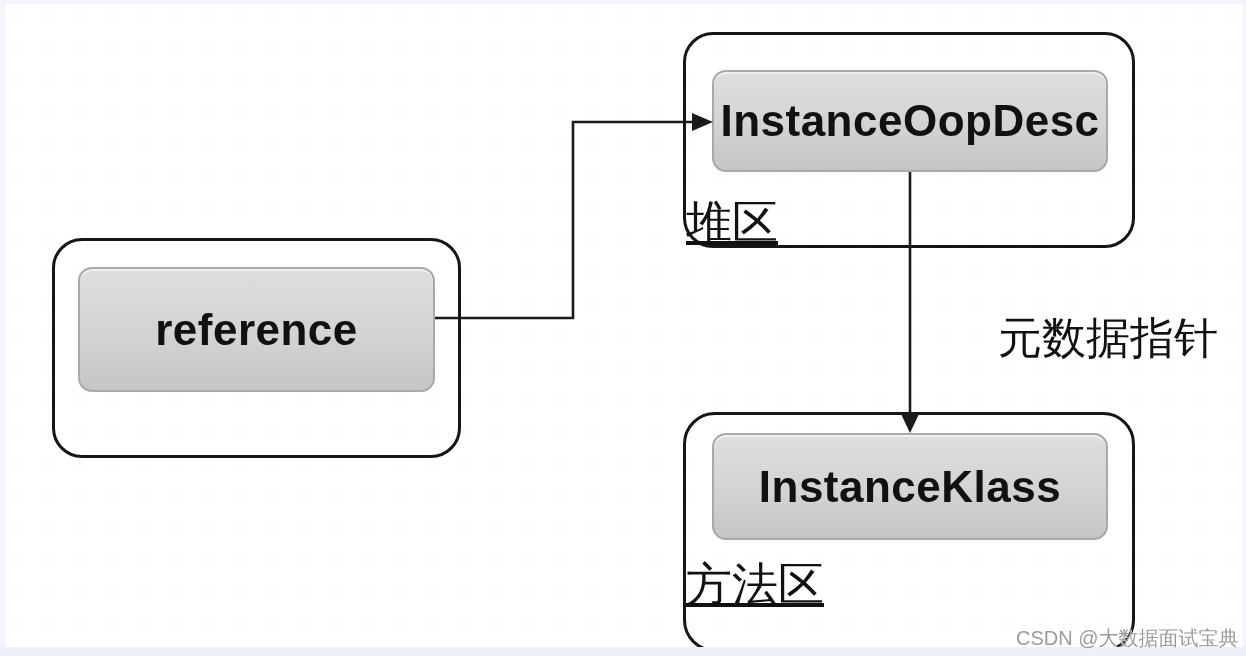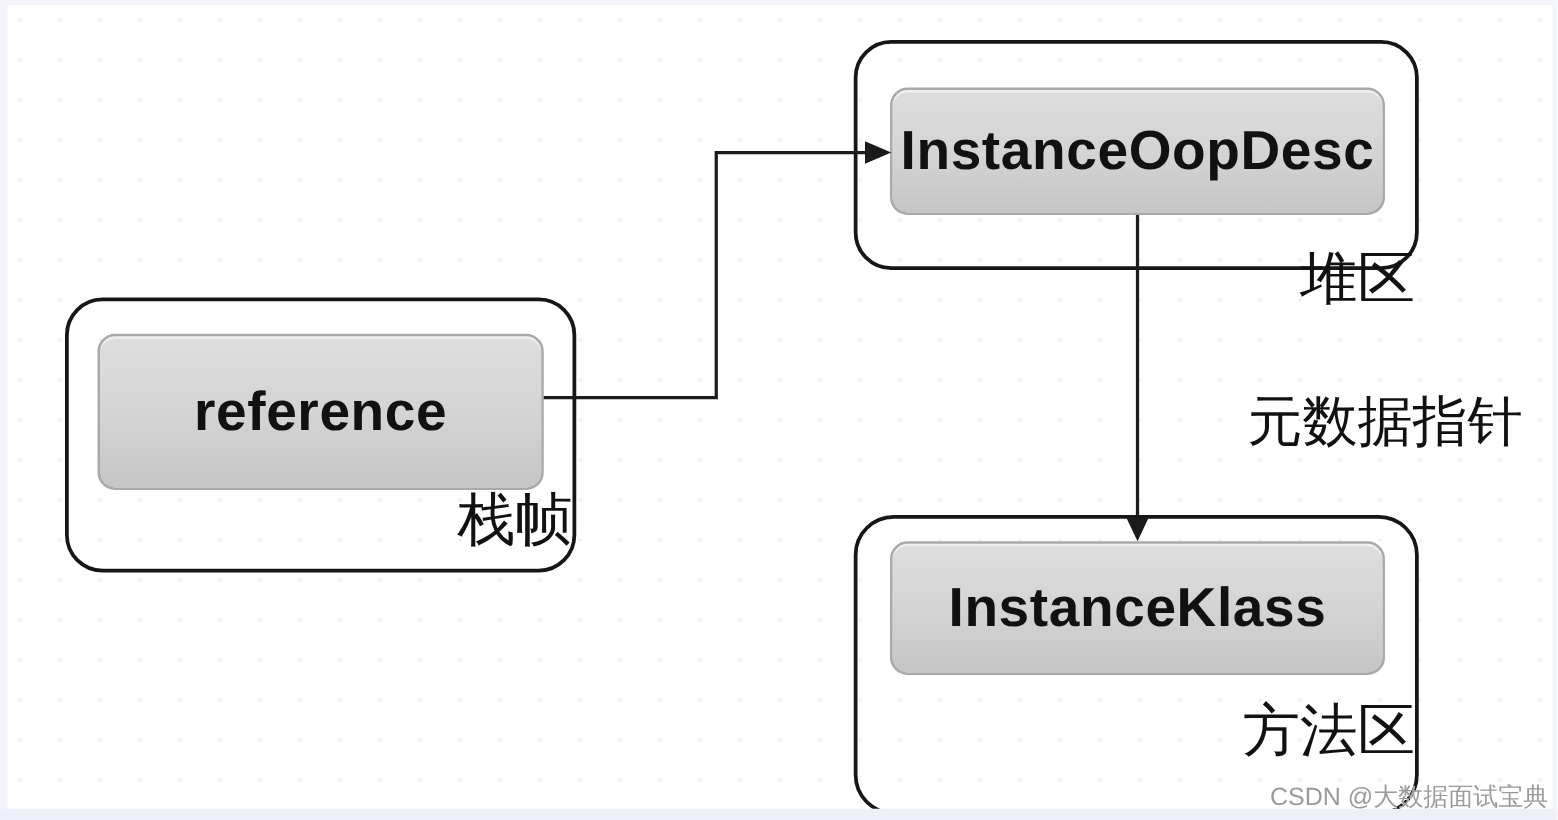--- a/index.html
+++ b/index.html
@@ -54,27 +54,28 @@
     font-size: 44px;
     color: var(--text, #111111);
     letter-spacing: 0.5px;
     white-space: nowrap;
   }
 
   .box-label {
     position: absolute;
     left: 0;
     width: 100%;
-    text-align: right;
+    text-align: left;
     font-family: "DejaVu Serif", serif;
     font-size: 46px;
     line-height: 1;
     color: var(--text, #111111);
     white-space: nowrap;
     z-index: 1;
+    text-decoration: underline;
   }
 
   .edge-label {
     position: absolute;
     font-family: "DejaVu Serif", serif;
     font-size: 44px;
     line-height: 1;
     color: var(--text, #111111);
     white-space: nowrap;
     z-index: 4;
@@ -102,24 +103,23 @@
     <polygon class="arrowhead" points="692,113 713,122 692,131"></polygon>
 
     <line class="edge" x1="910" y1="172" x2="910" y2="417"></line>
     <polygon class="arrowhead" points="901,414 919,414 910,433"></polygon>
   </svg>
 
   <div class="outer-box" style="left:52px; top:238px; width:409px; height:220px;">
     <div class="node" style="left:23px; top:26px; width:357px; height:125px;">
       <span class="node-text">reference</span>
     </div>
-    <div class="box-label" style="top:151px;">栈帧</div>
   </div>
 
-  <div class="outer-box" style="left:683px; top:32px; width:452px; height:184px;">
+  <div class="outer-box" style="left:683px; top:32px; width:452px; height:216px;">
     <div class="node" style="left:26px; top:35px; width:396px; height:102px;">
       <span class="node-text">InstanceOopDesc</span>
     </div>
     <div class="box-label" style="top:164px;">堆区</div>
   </div>
 
   <div class="outer-box" style="left:683px; top:412px; width:452px; height:240px;border-radius:32px;">
     <div class="node" style="left:26px; top:18px; width:396px; height:107px;">
       <span class="node-text">InstanceKlass</span>
     </div>

